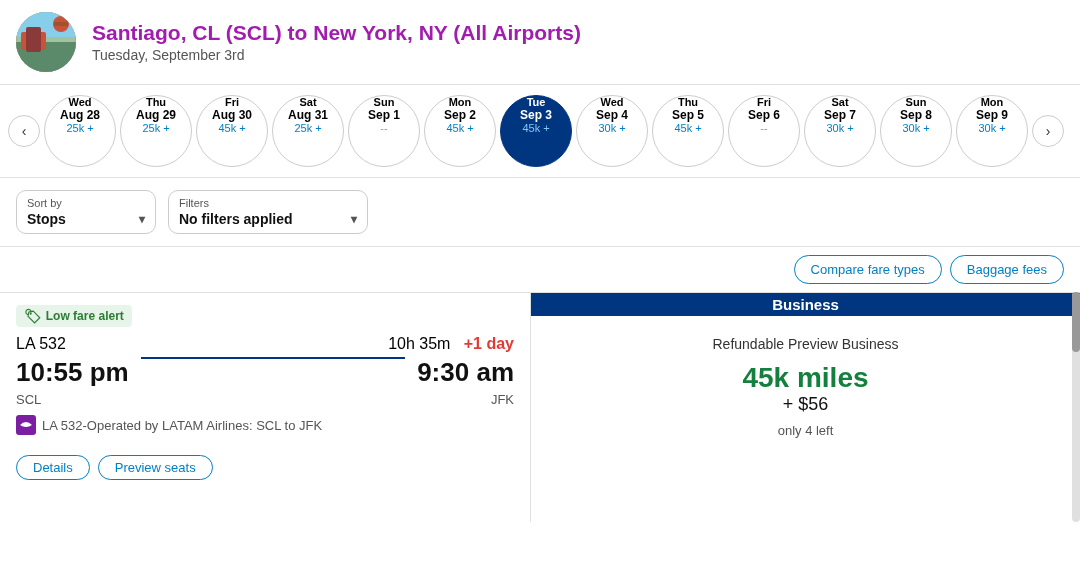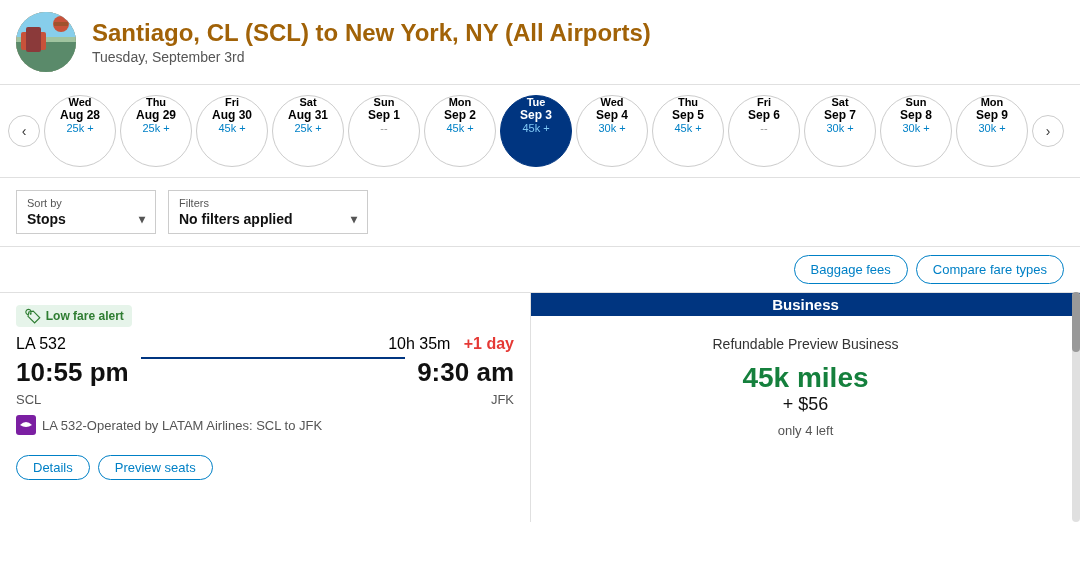--- a/index.html
+++ b/index.html
@@ -4,37 +4,37 @@
   <style>
     * { box-sizing: border-box; margin: 0; padding: 0; }
     body { font-family: Arial, sans-serif; background: #f0f4f8; min-height: 569px; width: 1080px; overflow: hidden; }
 
     .main-container { background: #fff; width: 1080px; min-height: 569px; position: relative; }
 
     
     .header { display: flex; align-items: center; padding: 12px 16px; border-bottom: 1px solid #e0e0e0; background: #fff; }
     .header-avatar { width: 60px; height: 60px; border-radius: 50%; overflow: hidden; margin-right: 16px; background: linear-gradient(135deg, #c8523a, #8b3a3a, #2c5f2e); display: flex; align-items: center; justify-content: center; flex-shrink: 0; }
     .header-avatar svg { width: 60px; height: 60px; }
-    .header-text h1 { font-size: 24px; font-weight: 600; color: #a16207; }
+    .header-text h1 { font-size: 21px; font-weight: 600; color: #a21caf; }
     .header-text p { font-size: 14px; color: #555; margin-top: 2px; }
 
     
     .date-picker { display: flex; align-items: center; padding: 10px 8px; background: #fff; border-bottom: 1px solid #e0e0e0; gap: 4px; }
     .date-nav-btn { width: 32px; height: 32px; border-radius: 50%; border: 1px solid #ccc; background: #fff; cursor: pointer; display: flex; align-items: center; justify-content: center; flex-shrink: 0; font-size: 14px; color: #333; }
     .date-pill { display: flex; flex-direction: column; align-items: center; justify-content: flex-start; border-radius: 50%; border: 1px solid #ccc; width: 72px; height: 72px; cursor: pointer; flex-shrink: 0; }
     .date-pill.selected { background: #003580; border-color: #003580; color: #fff; }
     .date-pill .day-name { font-size: 11px; font-weight: 600; color: inherit; }
     .date-pill .day-date { font-size: 12px; font-weight: 700; color: inherit; }
     .date-pill .price { font-size: 11px; color: #0080c6; }
     .date-pill.selected .price { color: #7ec8f5; }
     .date-pill.no-price .price { color: #999; }
 
     
     .filters-row { display: flex; align-items: center; padding: 12px 16px; gap: 12px; background: #fff; border-bottom: 1px solid #e0e0e0; }
-    .filter-dropdown { display: flex; flex-direction: column; border: 1px solid #ccc; border-radius: 0; padding: 6px 10px; cursor: pointer; min-width: 140px; position: relative; }
+    .filter-dropdown { display: flex; flex-direction: column; border: 1px solid #ccc; border-radius: 10px; padding: 6px 10px; cursor: pointer; min-width: 140px; position: relative; }
     .filter-dropdown label { font-size: 11px; color: #555; margin-bottom: 2px; }
     .filter-dropdown .filter-value { display: flex; align-items: center; justify-content: space-between; font-size: 14px; font-weight: 600; color: #111; }
     .filter-dropdown .chevron { font-size: 12px; color: #555; margin-left: 8px; }
 
     
     .action-buttons { display: flex; justify-content: flex-end; align-items: center; padding: 8px 16px; gap: 8px; background: #fff; }
     .action-btn { border: 1px solid #0080c6; color: #0080c6; background: #fff; border-radius: 20px; padding: 6px 16px; font-size: 13px; cursor: pointer; white-space: nowrap; }
 
     
     .flight-area { display: flex; min-height: 230px; position: relative; }
@@ -170,22 +170,22 @@
     <div class="filter-dropdown" style="min-width:200px;">
       <label>Filters</label>
       <div class="filter-value">
         <span>No filters applied</span>
         <span class="chevron">▾</span>
       </div>
     </div>
   </div>
 
   <div class="action-buttons">
+    <button class="action-btn">Compare fare types</button>
     <button class="action-btn">Baggage fees</button>
-    <button class="action-btn">Compare fare types</button>
   </div>
 
   <div class="flight-area">
 
     <div class="flight-card">
       <div class="low-fare-badge">
         <span class="tag-icon">🏷</span>
         <span>Low fare alert</span>
       </div>
       <div class="flight-meta">

